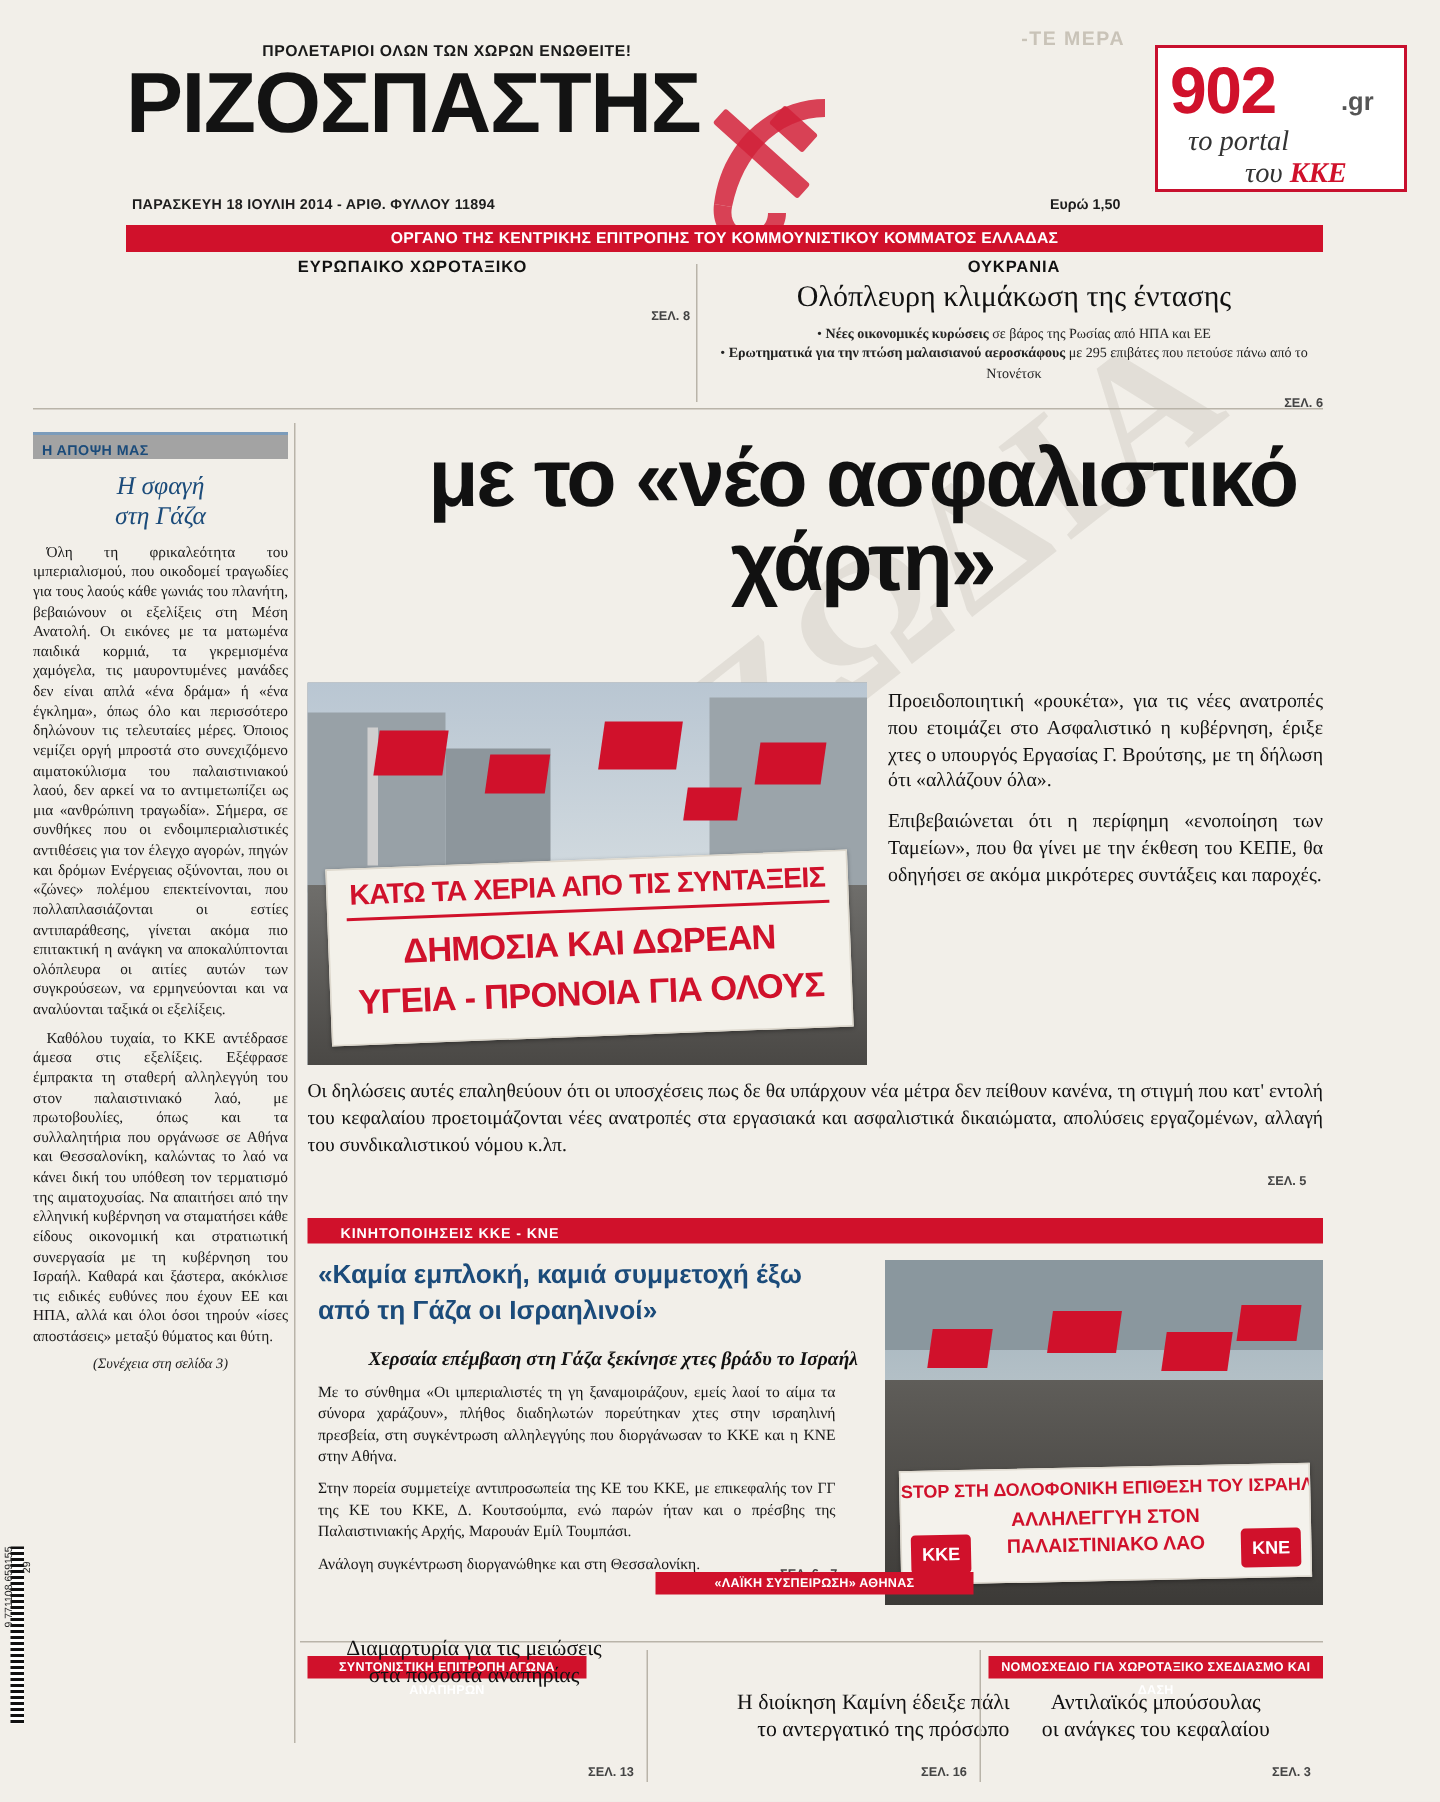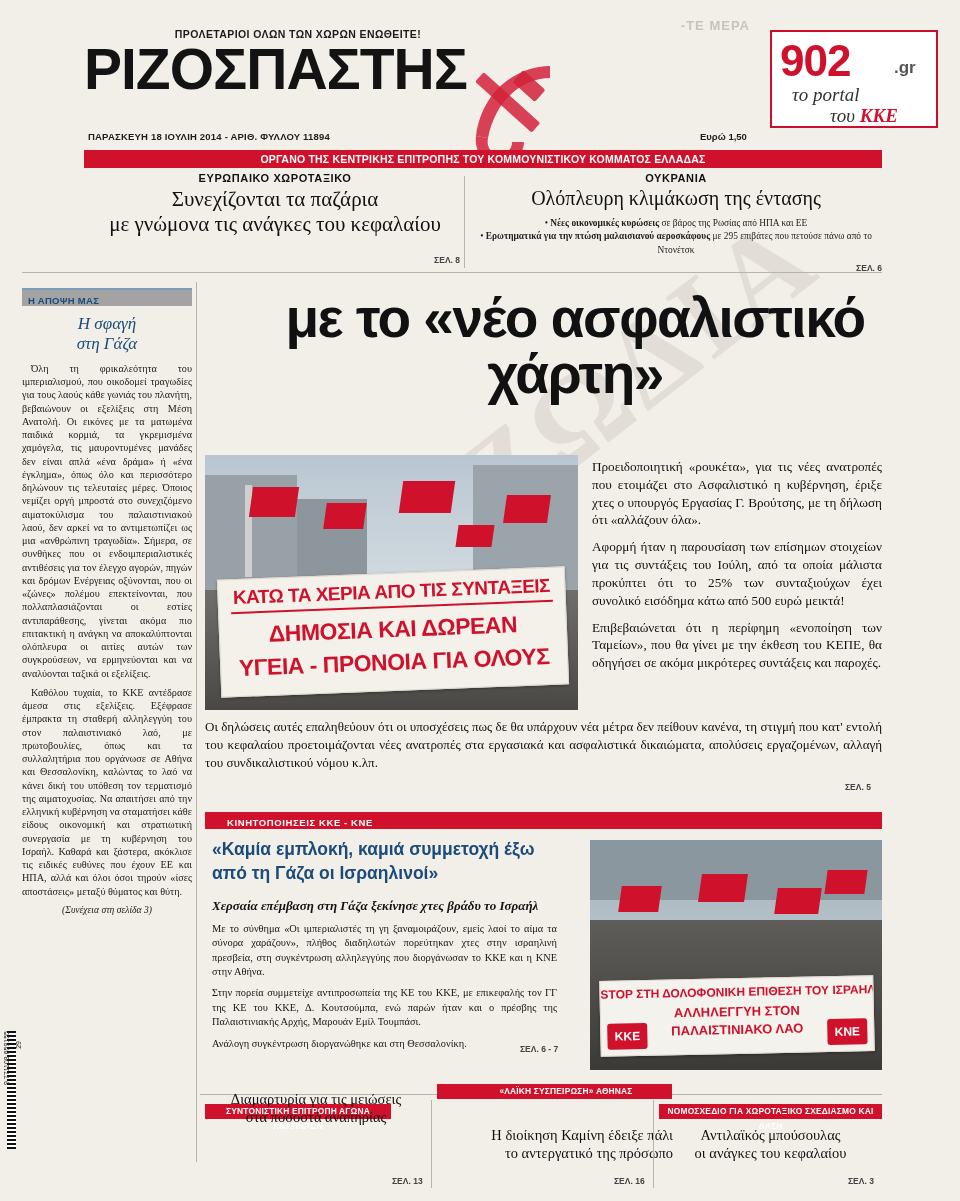--- a/index.html
+++ b/index.html
@@ -215,21 +215,21 @@
     font-size:9.5px;font-weight:bold;color:#fff;line-height:17px;
     padding-left:22px;letter-spacing:.6px;
   }
   .kke-head{
     position:absolute;left:212px;top:838px;width:350px;
     font-family:"Liberation Sans", sans-serif;
     font-weight:bold;font-size:17.5px;line-height:1.35;color:#1b4b7a;
   }
   .kke-sub{
     position:absolute;left:212px;top:898px;width:360px;
-    font-size:13px;font-weight:bold;font-style:italic;color:#111;
+    font-size:13px;font-weight:bold;font-style:italic;color:#111;text-align:right;
   }
   .kke-body{
     position:absolute;left:212px;top:922px;width:345px;
     font-size:10.4px;line-height:1.38;text-align:justify;color:#161616;
   }
   .kke-body p{margin:0 0 7px 0;}
   .sel-kke{position:absolute;left:520px;top:1044px;}
   
   .photo2{
     position:absolute;left:590px;top:840px;width:292px;height:230px;
@@ -336,24 +336,20 @@
       <div class="b902-kke"><span>του </span><b>ΚΚΕ</b></div>
     </div>
   </div>
 
   <div class="organ-bar">
     <span>ΟΡΓΑΝΟ ΤΗΣ ΚΕΝΤΡΙΚΗΣ ΕΠΙΤΡΟΠΗΣ ΤΟΥ ΚΟΜΜΟΥΝΙΣΤΙΚΟΥ ΚΟΜΜΑΤΟΣ ΕΛΛΑΔΑΣ</span>
   </div>
 
   <div class="teaser left">
     <div class="kicker">ΕΥΡΩΠΑΙΚΟ ΧΩΡΟΤΑΞΙΚΟ</div>
-    <div class="teaser-h">
-      <span>Συνεχίζονται τα παζάρια</span><br>
-      <span>με γνώμονα τις ανάγκες του κεφαλαίου</span>
-    </div>
     <div style="position:relative;height:20px;margin-top:18px;">
       <div class="sel r">ΣΕΛ. 8</div>
     </div>
   </div>
 
   <div class="teaser right">
     <div class="kicker">ΟΥΚΡΑΝΙΑ</div>
     <div class="teaser-h">Ολόπλευρη κλιμάκωση της έντασης</div>
     <div class="bullets">
       <div>• <b>Νέες οικονομικές κυρώσεις</b><span> σε βάρος της Ρωσίας από ΗΠΑ και ΕΕ</span></div>
@@ -402,21 +398,20 @@
     <div class="banner1">
       <div class="bl bl1">ΚΑΤΩ ΤΑ ΧΕΡΙΑ ΑΠΟ ΤΙΣ ΣΥΝΤΑΞΕΙΣ</div>
       <div class="rule"></div>
       <div class="bl bl2">ΔΗΜΟΣΙΑ ΚΑΙ ΔΩΡΕΑΝ</div>
       <div class="bl bl3">ΥΓΕΙΑ - ΠΡΟΝΟΙΑ ΓΙΑ ΟΛΟΥΣ</div>
     </div>
   </div>
 
   <div class="lead">
     <p>Προειδοποιητική «ρουκέτα», για τις νέες ανατροπές που ετοιμάζει στο Ασφαλιστικό η κυβέρνηση, έριξε χτες ο υπουργός Εργασίας Γ. Βρούτσης, με τη δήλωση ότι «αλλάζουν όλα».</p>
-    <p>Αφορμή ήταν η παρουσίαση των επίσημων στοιχείων για τις συντάξεις του Ιούλη, από τα οποία μάλιστα προκύπτει ότι το 25% των συνταξιούχων έχει συνολικό εισόδημα κάτω από 500 ευρώ μεικτά!</p>
     <p>Επιβεβαιώνεται ότι η περίφημη «ενοποίηση των Ταμείων», που θα γίνει με την έκθεση του ΚΕΠΕ, θα οδηγήσει σε ακόμα μικρότερες συντάξεις και παροχές.</p>
   </div>
 
   <div class="lead2">Οι δηλώσεις αυτές επαληθεύουν ότι οι υποσχέσεις πως δε θα υπάρχουν νέα μέτρα δεν πείθουν κανένα, τη στιγμή που κατ' εντολή του κεφαλαίου προετοιμάζονται νέες ανατροπές στα εργασιακά και ασφαλιστικά δικαιώματα, απολύσεις εργαζομένων, αλλαγή του συνδικαλιστικού νόμου κ.λπ.</div>
   <div class="sel sel-main">ΣΕΛ. 5</div>
 
   <div class="kke-bar">
     <span>ΚΙΝΗΤΟΠΟΙΗΣΕΙΣ ΚΚΕ - ΚΝΕ</span>
   </div>
   <div class="kke-head">«Καμία εμπλοκή, καμιά συμμετοχή έξω από τη Γάζα οι Ισραηλινοί»</div>
@@ -449,21 +444,21 @@
 
   <div class="bbar" style="left:205px;top:1104px;width:186px;">
     <span>ΣΥΝΤΟΝΙΣΤΙΚΗ ΕΠΙΤΡΟΠΗ ΑΓΩΝΑ ΑΝΑΠΗΡΩΝ</span>
   </div>
   <div class="bteaser" style="left:205px;top:1090px;width:222px;font-family:Liberation Serif, serif;">
     <span>Διαμαρτυρία για τις μειώσεις</span><br>
     <span>στα ποσοστά αναπηρίας</span>
   </div>
   <div class="sel" style="position:absolute;left:392px;top:1176px;">ΣΕΛ. 13</div>
 
-  <div class="bbar" style="left:437px;top:1084px;width:212px;padding-left:23px;">
+  <div class="bbar" style="left:437px;top:1048px;width:212px;">
     <span>«ΛΑΪΚΗ ΣΥΣΠΕΙΡΩΣΗ» ΑΘΗΝΑΣ</span>
   </div>
   <div class="bteaser" style="left:461px;top:1126px;width:212px;text-align:right;">
     <span>Η διοίκηση Καμίνη έδειξε πάλι</span><br>
     <span>το αντεργατικό της πρόσωπο</span>
   </div>
   <div class="sel" style="position:absolute;left:614px;top:1176px;">ΣΕΛ. 16</div>
 
   <div class="bbar" style="left:659px;top:1104px;width:223px;">
     <span>ΝΟΜΟΣΧΕΔΙΟ ΓΙΑ ΧΩΡΟΤΑΞΙΚΟ ΣΧΕΔΙΑΣΜΟ ΚΑΙ ΔΑΣΗ</span>

